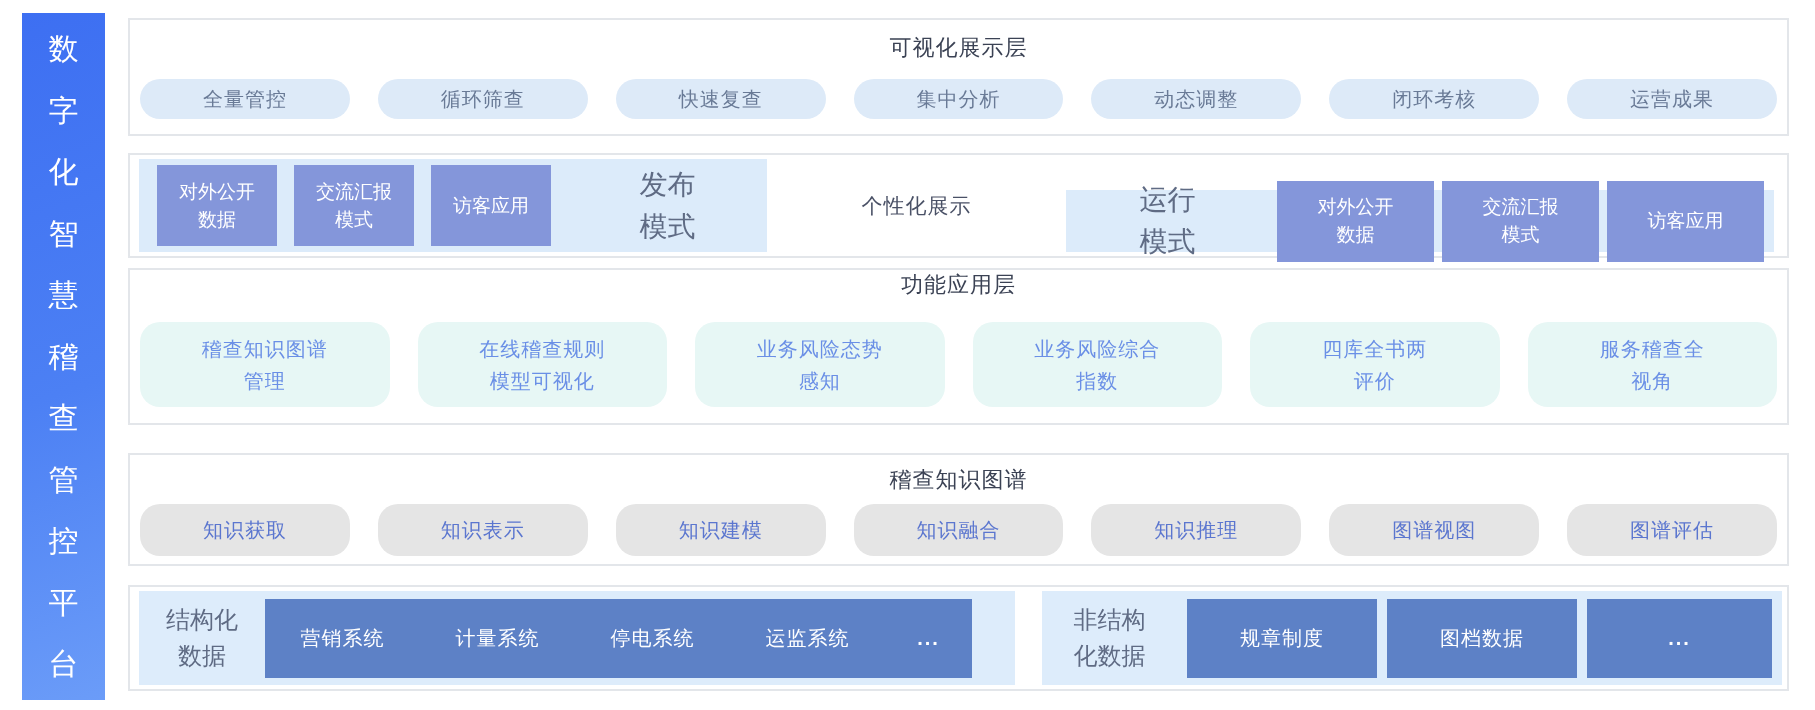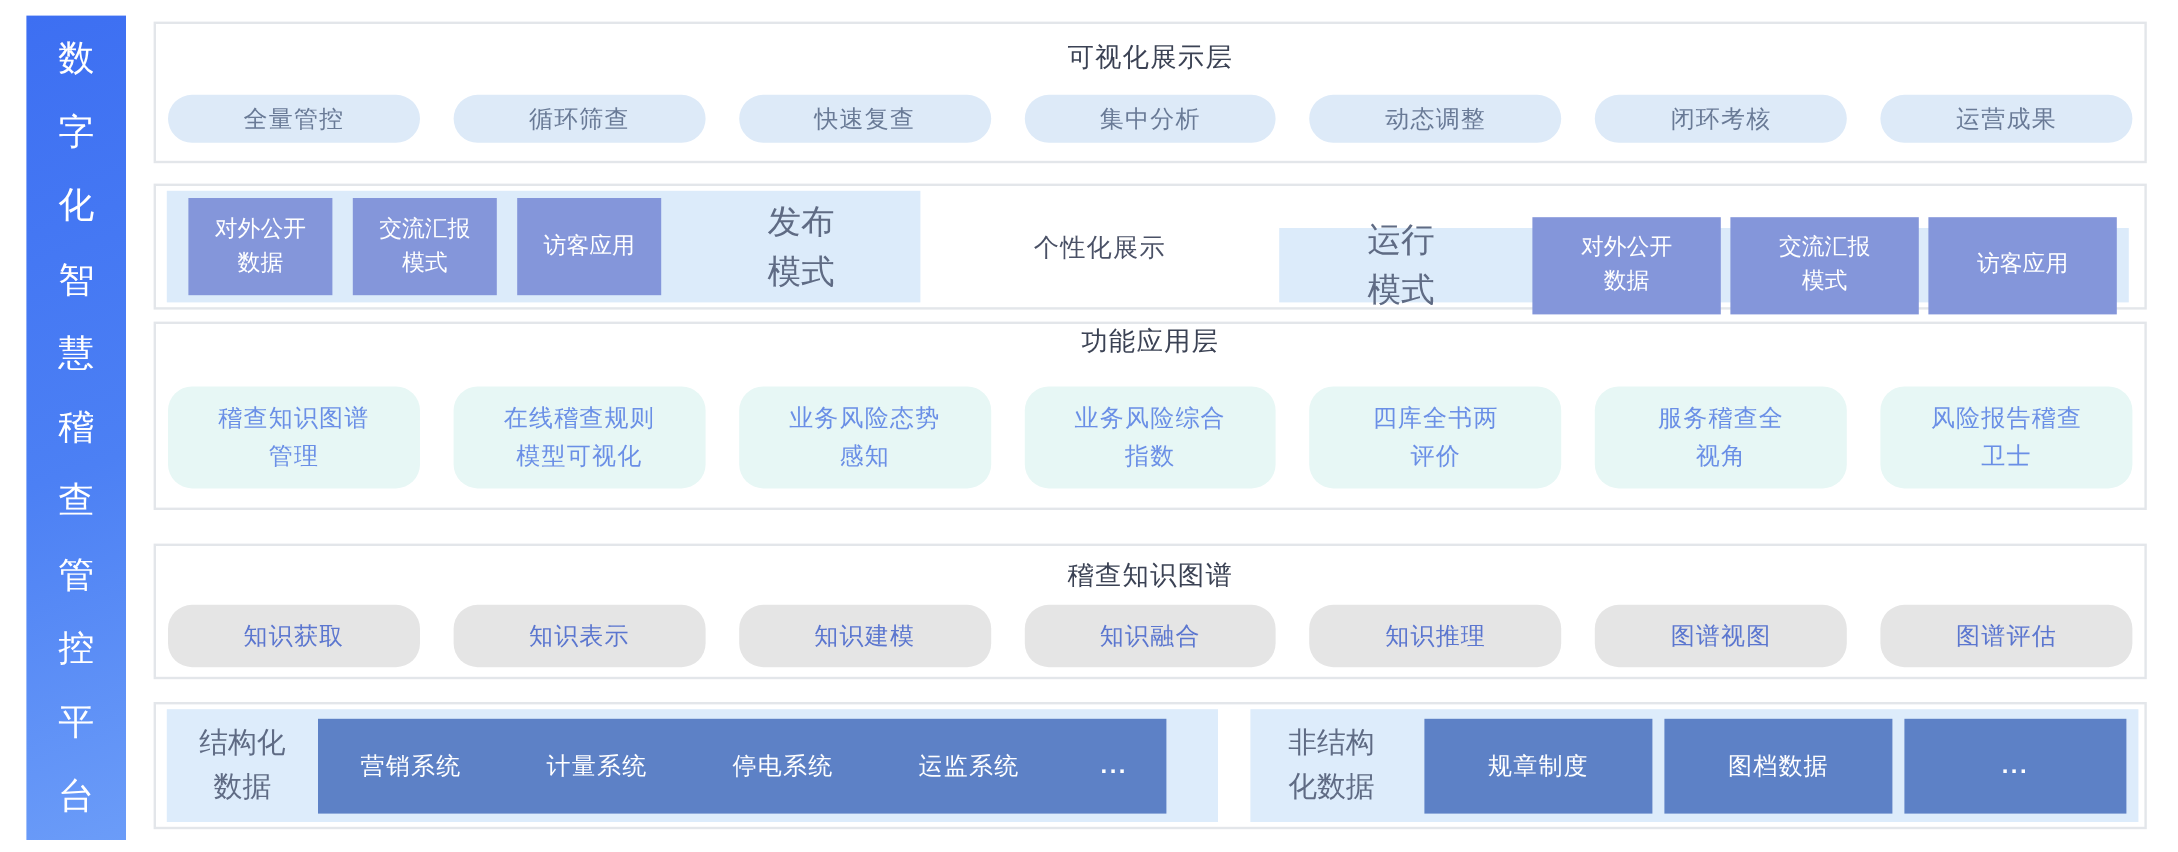--- a/index.html
+++ b/index.html
@@ -148,22 +148,20 @@
       <div class="pill">在线稽查规则
 模型可视化</div>
       <div class="pill">业务风险态势
 感知</div>
       <div class="pill">业务风险综合
 指数</div>
       <div class="pill">四库全书两
 评价</div>
       <div class="pill">服务稽查全
 视角</div>
-      <div class="pill">风险报告稽查
-卫士</div>
     </div>
   </div>
 
   <div class="layer-box row4">
     <div class="layer-title">稽查知识图谱</div>
     <div class="pill-row">
       <div class="pill">知识获取</div>
       <div class="pill">知识表示</div>
       <div class="pill">知识建模</div>
       <div class="pill">知识融合</div>

